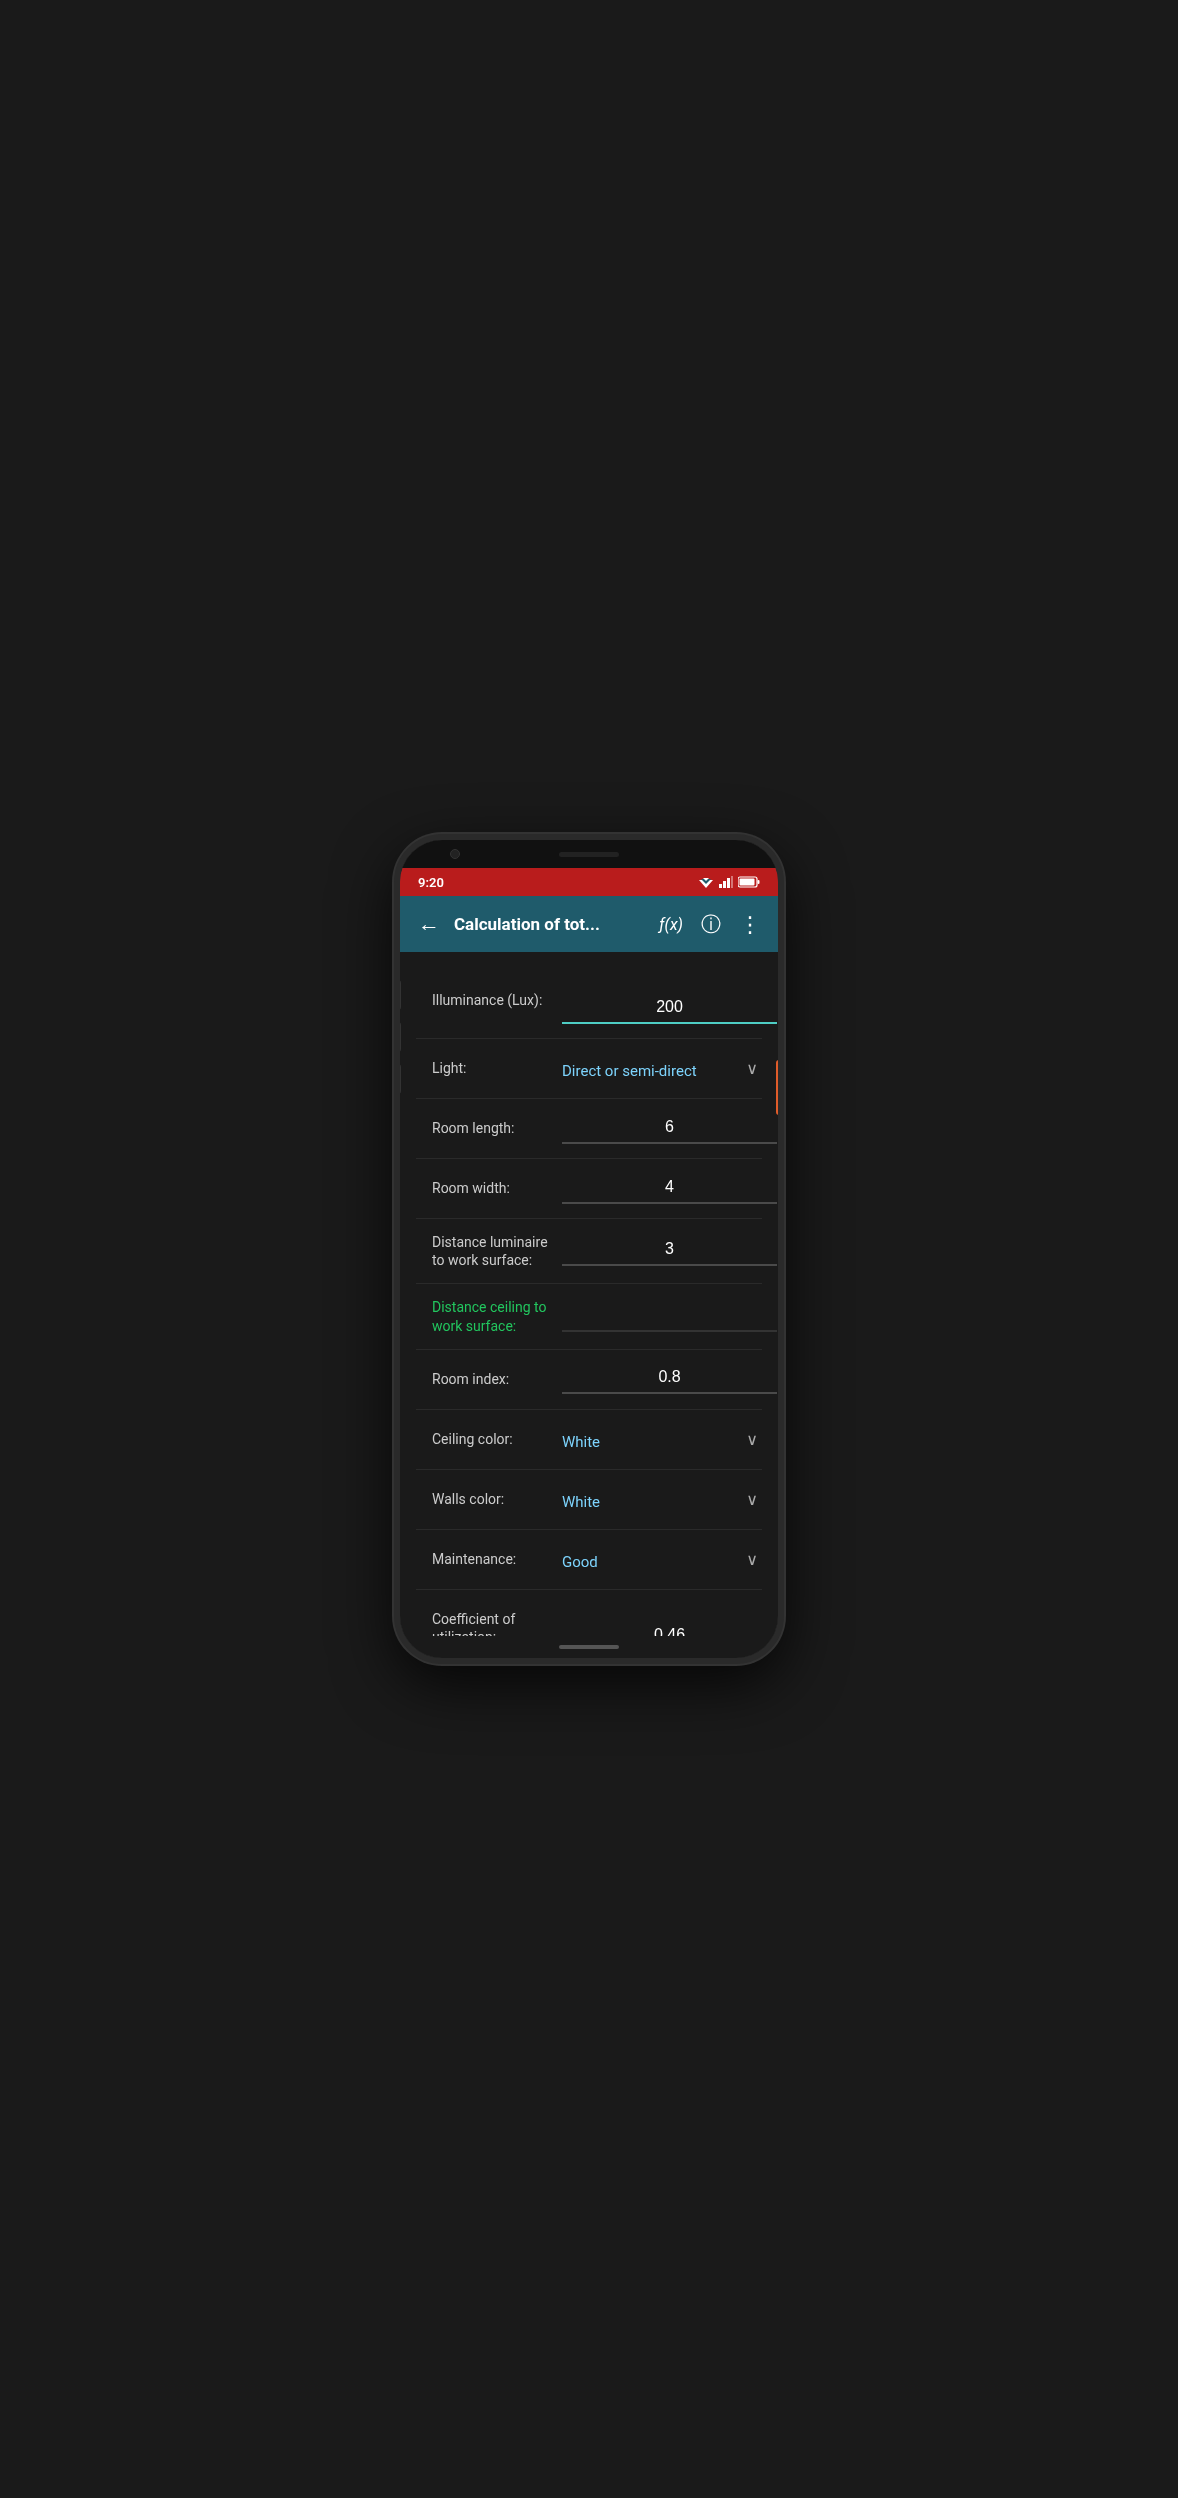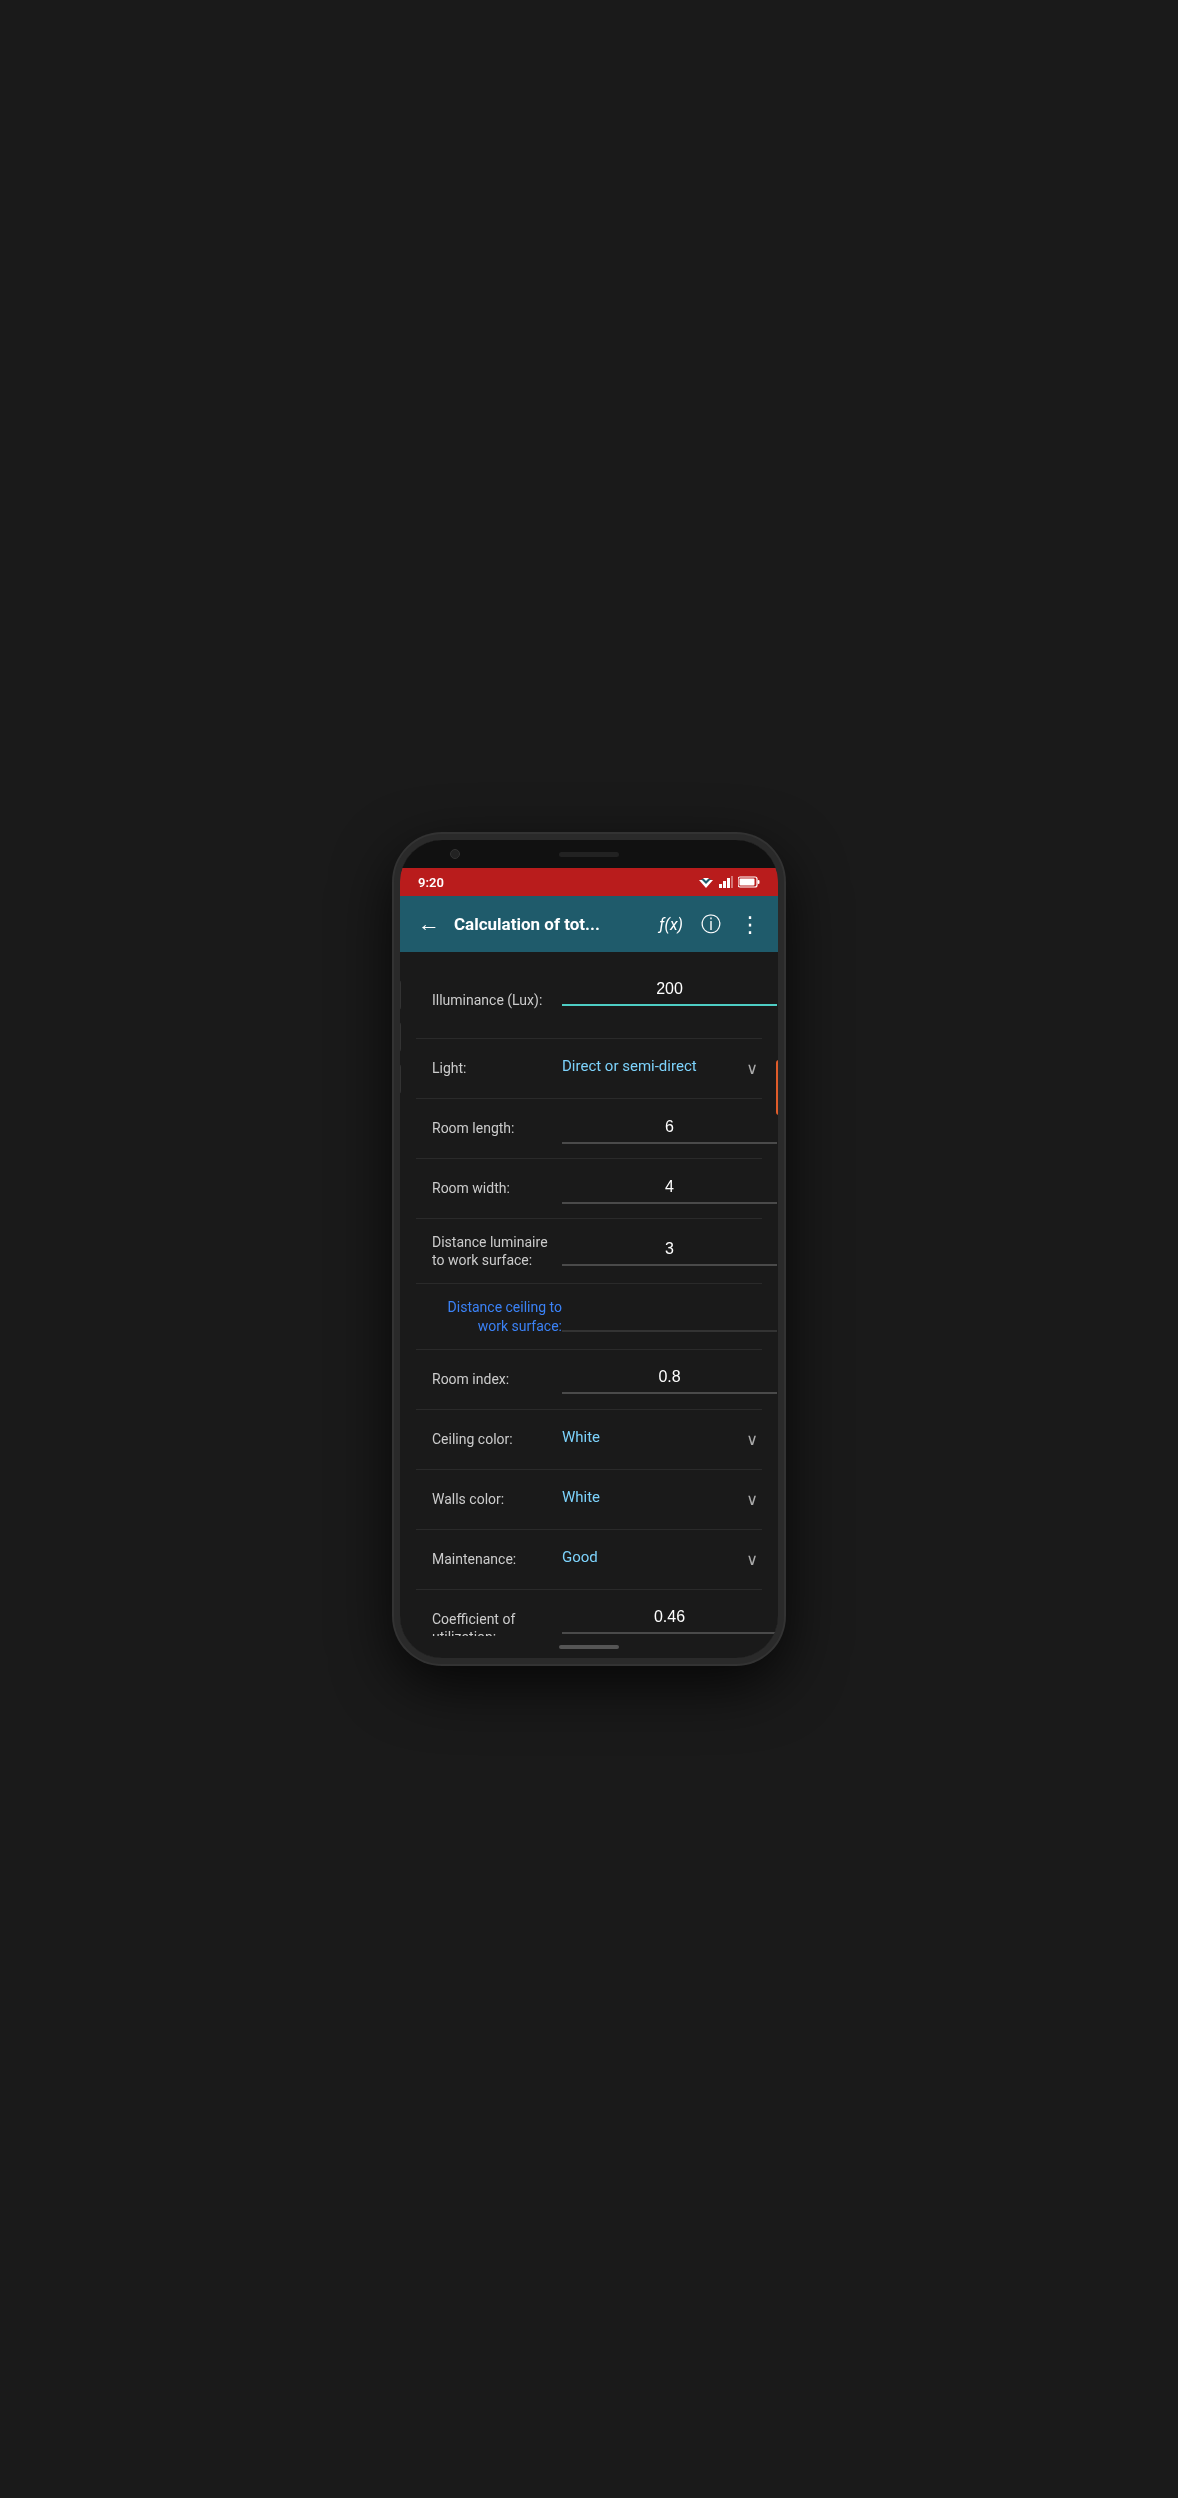--- a/index.html
+++ b/index.html
@@ -141,28 +141,27 @@
 
     .field-label {
       color: #cccccc;
       font-size: 14px;
       line-height: 1.3;
       width: 130px;
       flex-shrink: 0;
       margin-left: 16px;
     }
     .field-label.disabled {
-      color: #3b82f6;
-      text-align: right;
+      color: #22c55e;
     }
 
     .field-input-wrap {
       flex: 1;
       display: flex;
-      align-items: flex-start;
+      align-items: flex-end;
       gap: 6px;
     }
 
     .field-input {
       flex: 1;
       background: transparent;
       border: none;
       border-bottom: 2px solid #4a4a4a;
       color: #fff;
       font-size: 16px;

